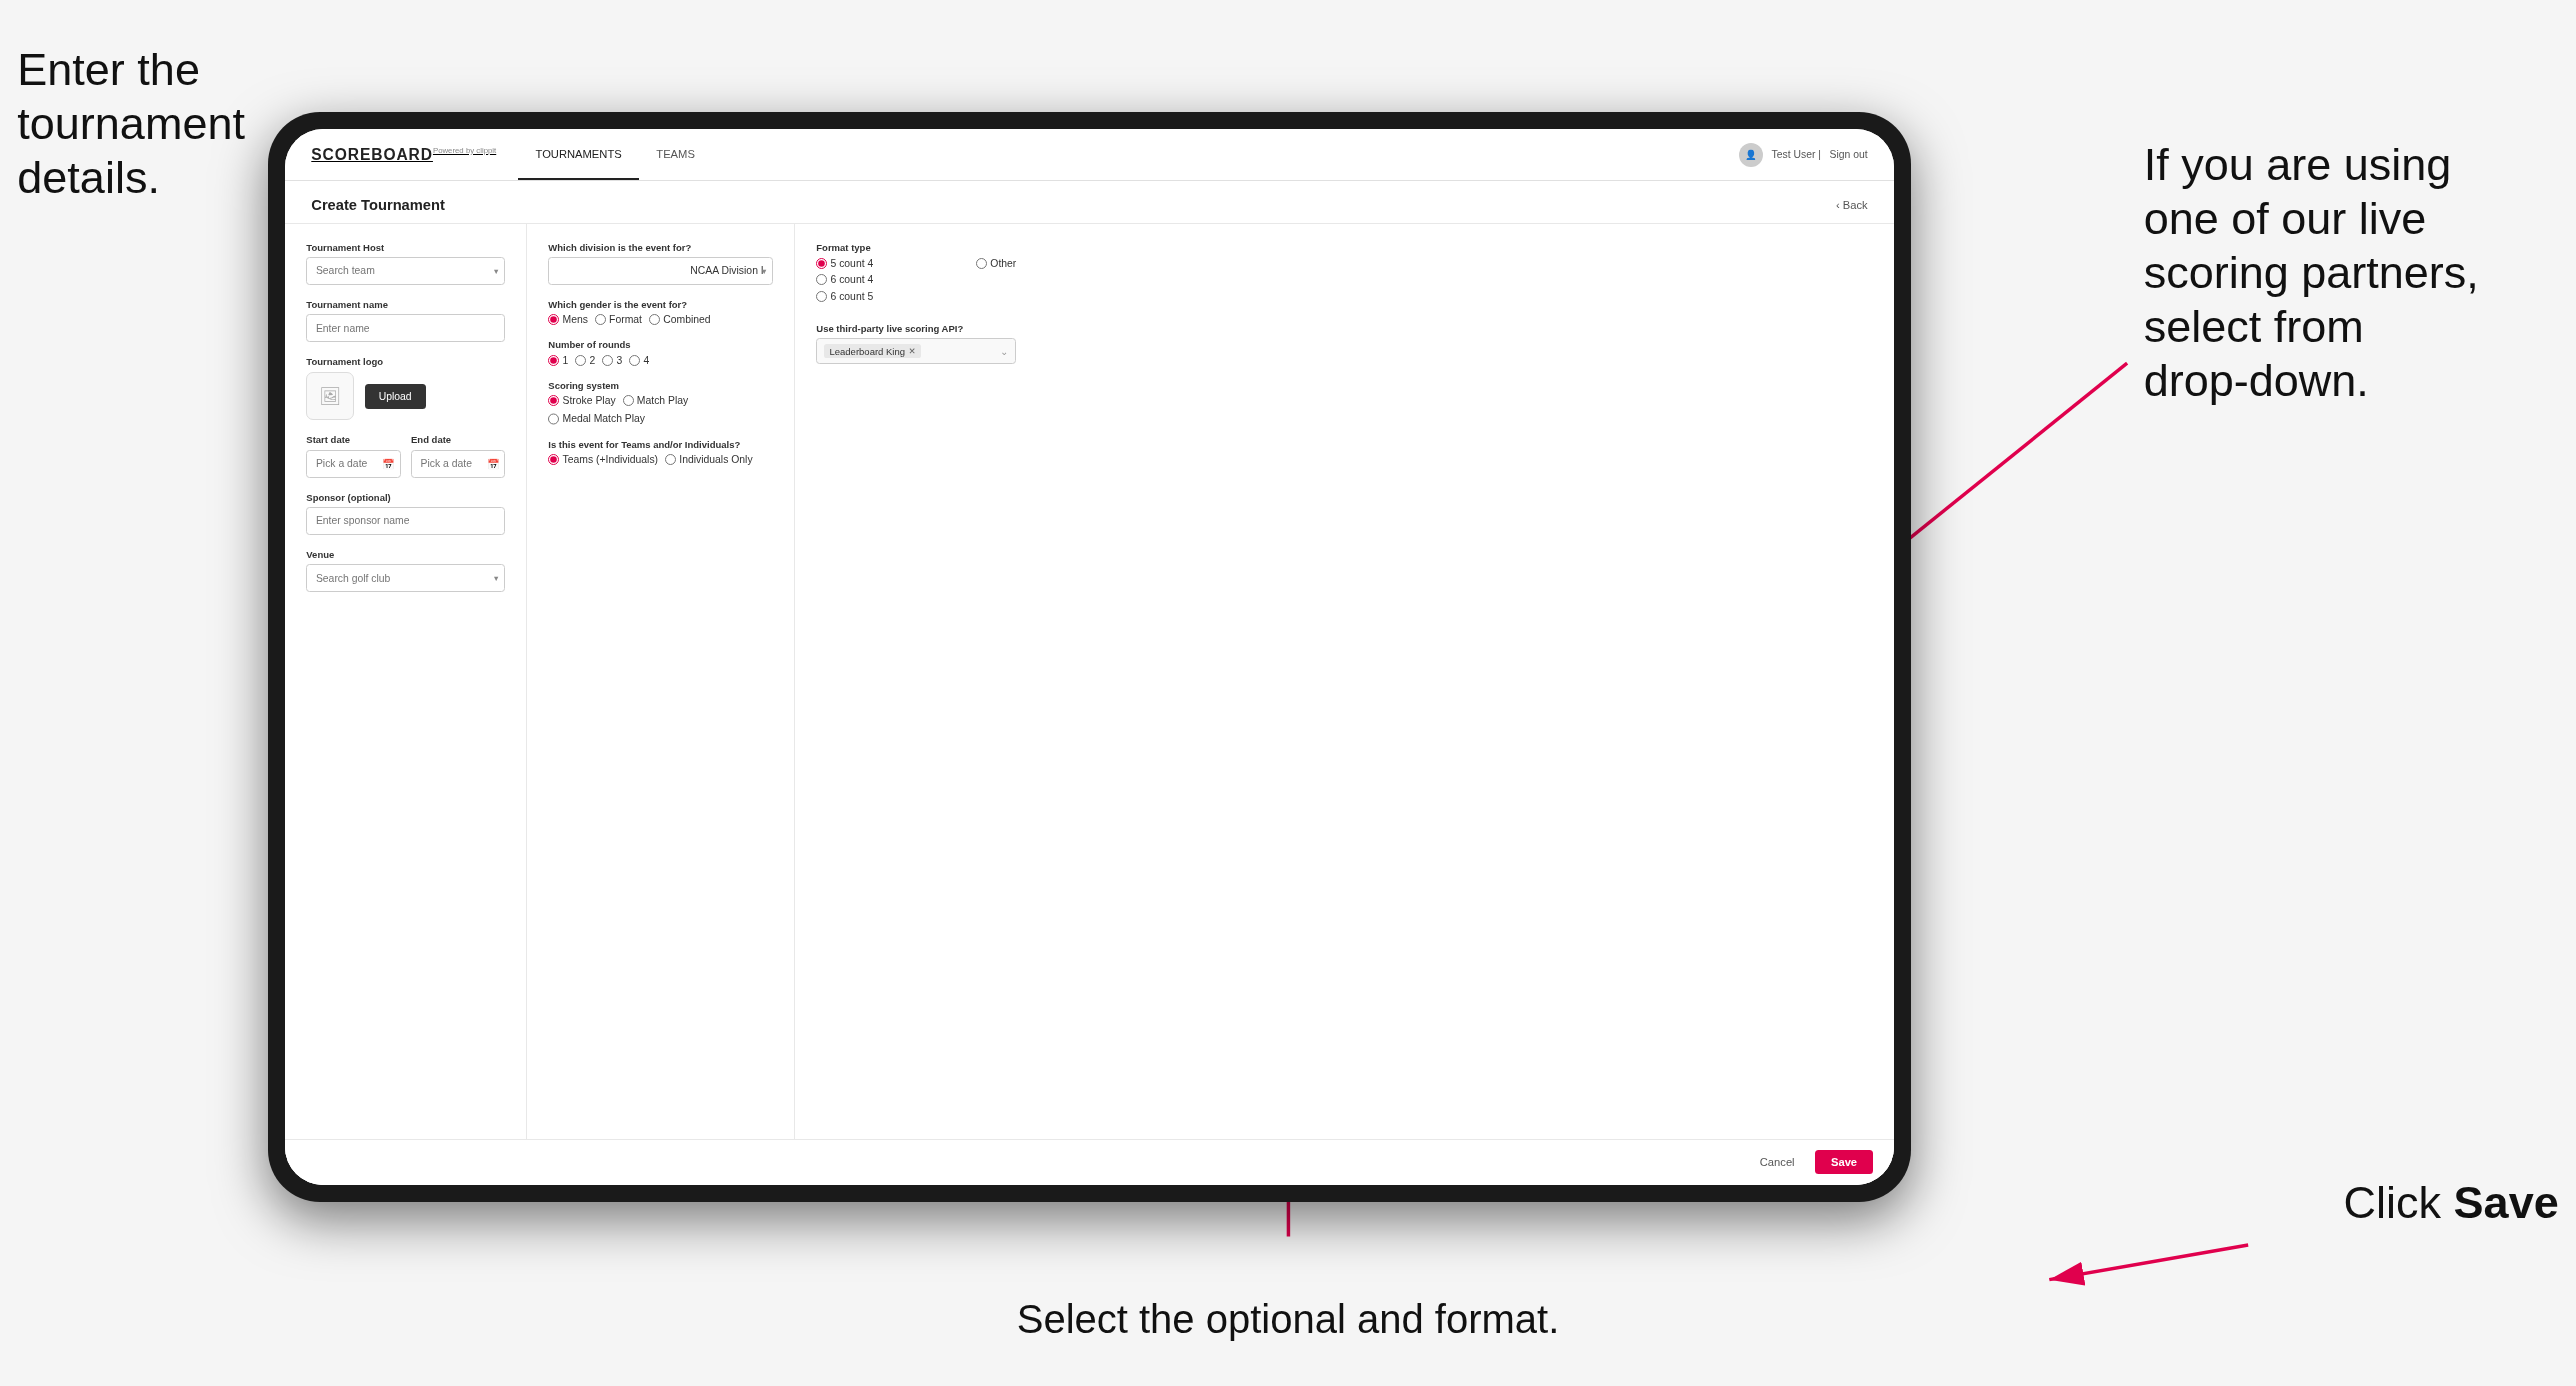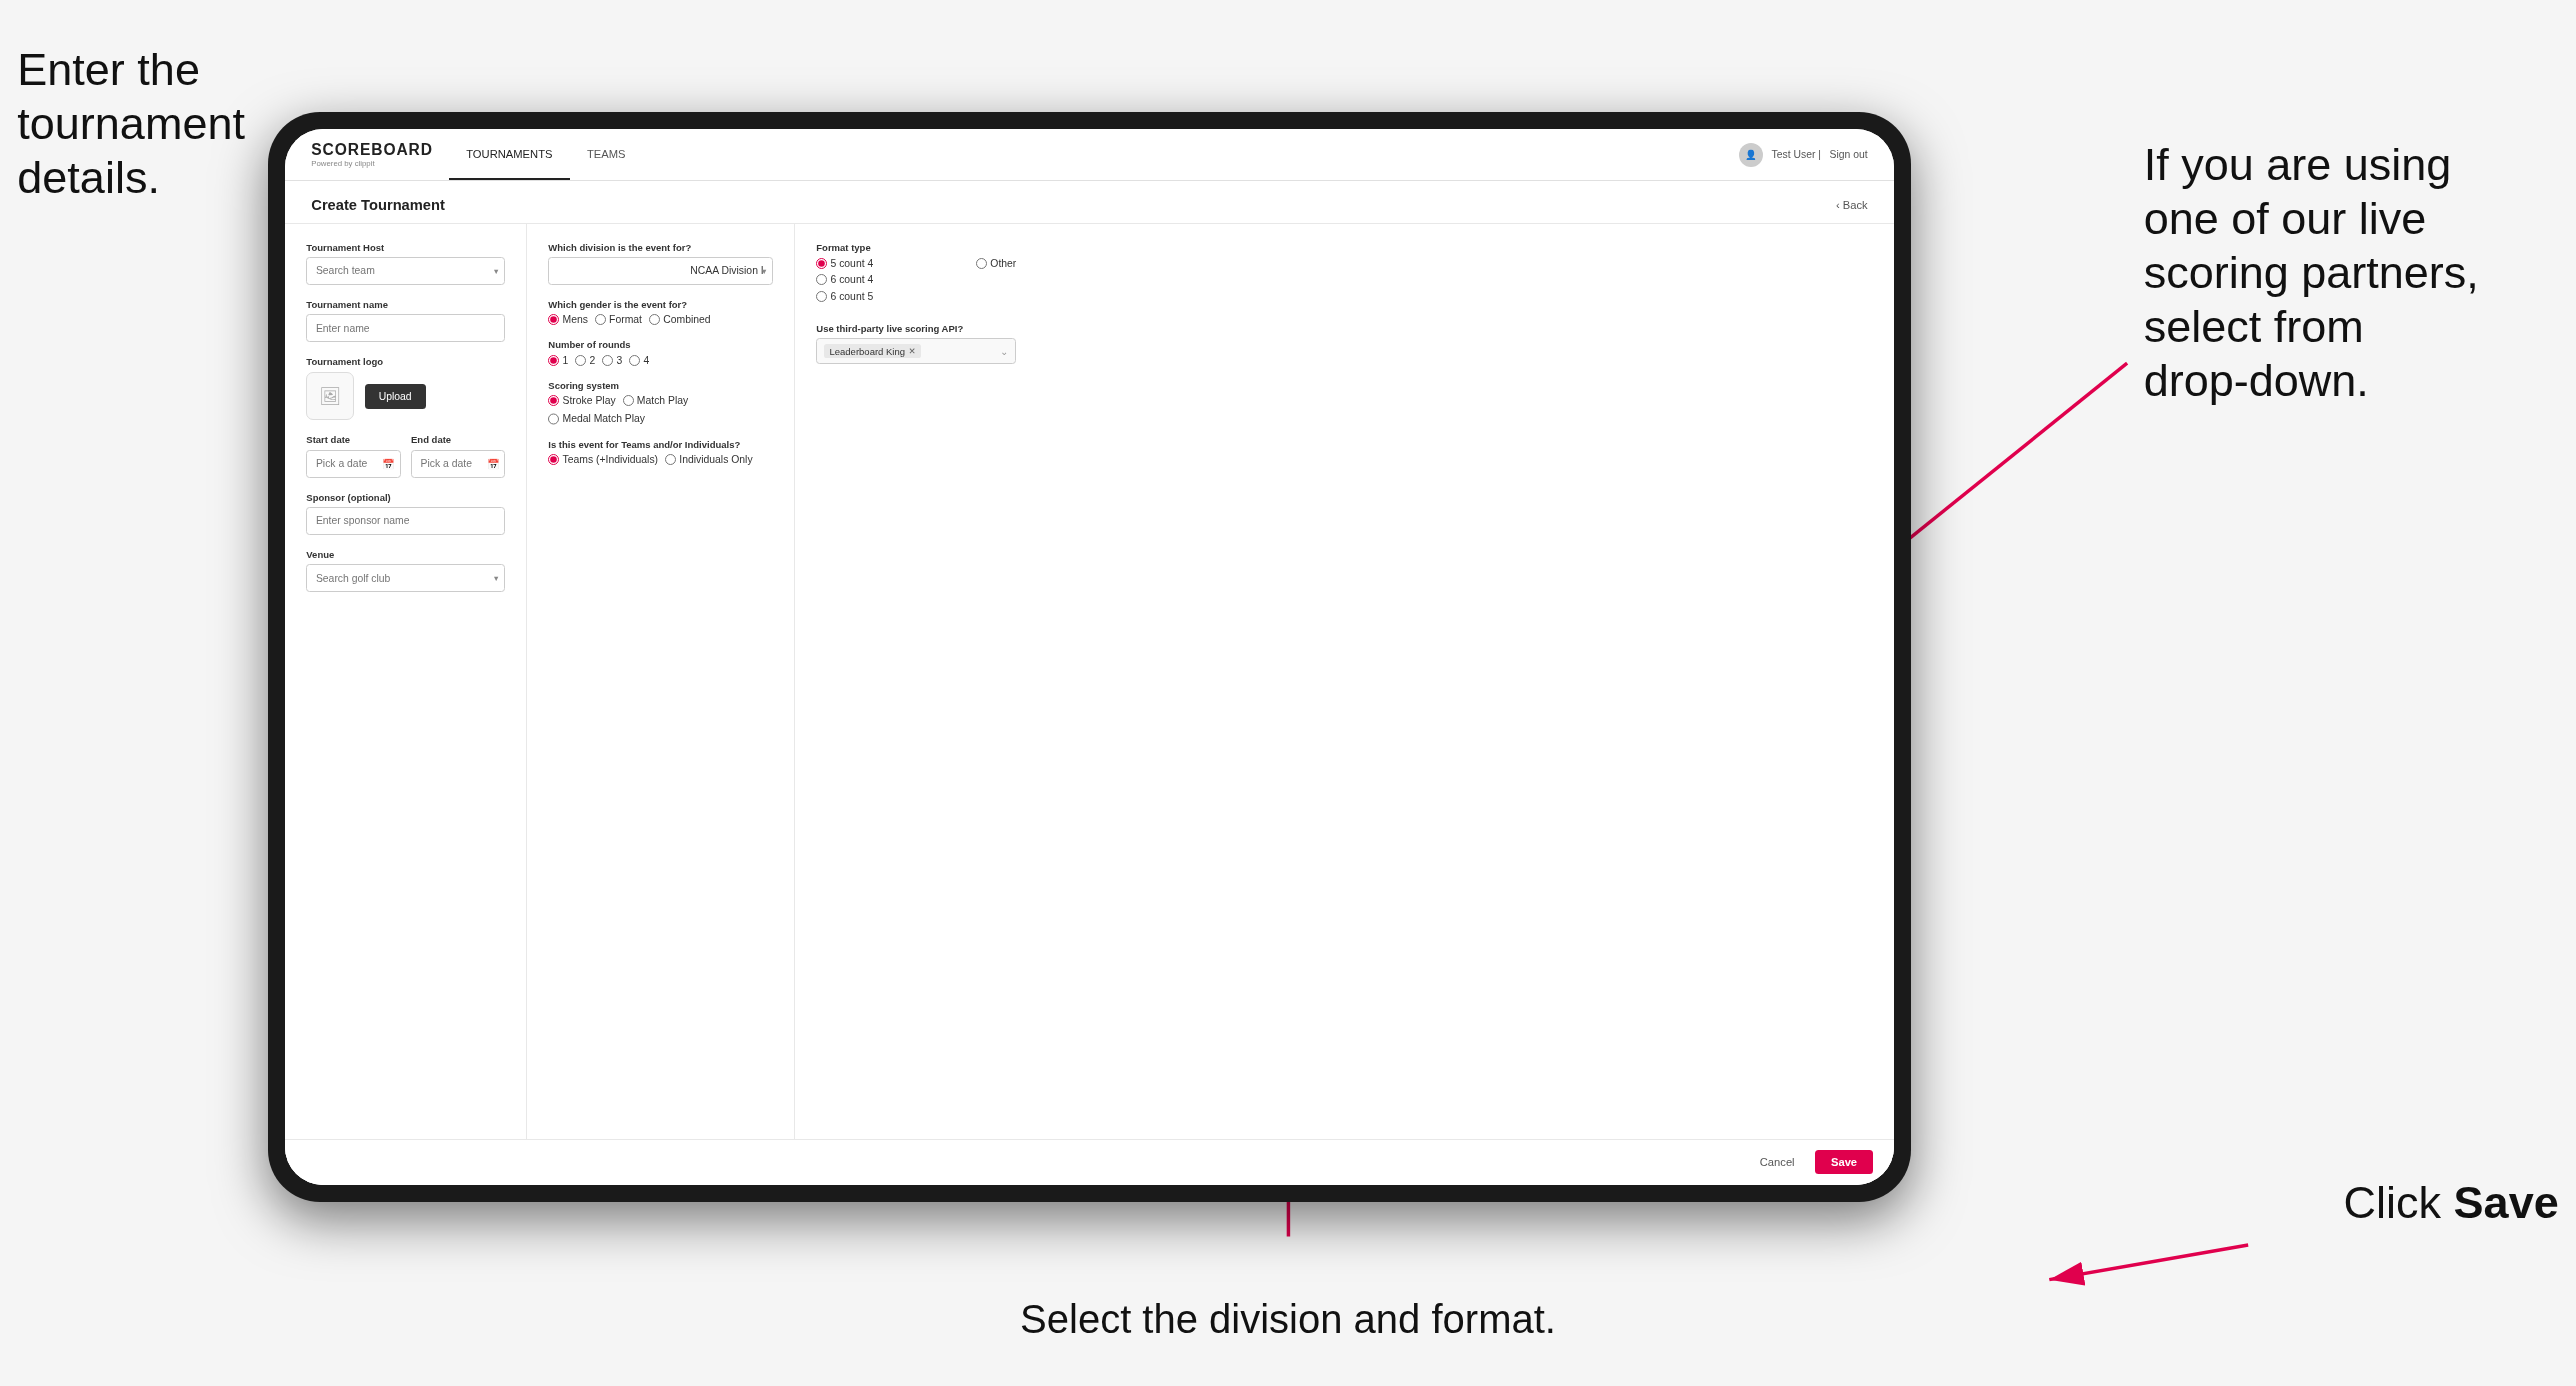--- a/index.html
+++ b/index.html
@@ -54,22 +54,22 @@
       border-bottom: 1.7px solid #e0e0e0;
       padding: 0 26px;
       display: flex;
       align-items: center;
       height: 52px;
       flex-shrink: 0;
     }
 
     .nav-logo {
       display: flex;
-      flex-direction: column;
-      margin-right: 16px;
+      margin-right: 22px;
+      text-decoration: underline;
     }
     .nav-logo-main {
       font-size: 15.6px;
       font-weight: 800;
       letter-spacing: 0.9px;
       color: #222;
     }
     .nav-logo-sub {
       font-size: 7.8px;
       color: #888;
@@ -405,21 +405,21 @@
 
 <div class="annotation annotation-tr">
   If you are using<br>one of our live<br>scoring partners,<br>select from<br>drop-down.
 </div>
 
 <div class="annotation annotation-br">
   Click <strong>Save</strong>
 </div>
 
 <div class="annotation annotation-bc" style="font-size:40px;">
-  Select the division and format.
+  Select the optional and format.
 </div>
 
 <svg class="arrows-layer" xmlns="http://www.w3.org/2000/svg" viewBox="0 0 2979 1603" width="2576" height="1386">
   <defs>
     <marker id="arrowhead" markerWidth="10" markerHeight="7" refX="10" refY="3.5" orient="auto">
       <polygon points="0 0, 10 3.5, 0 7" fill="#e0004d"></polygon>
     </marker>
   </defs>
 
   <line x1="420" y1="310" x2="640" y2="500" stroke="#e0004d" stroke-width="4" marker-end="url(#arrowhead)"></line>

